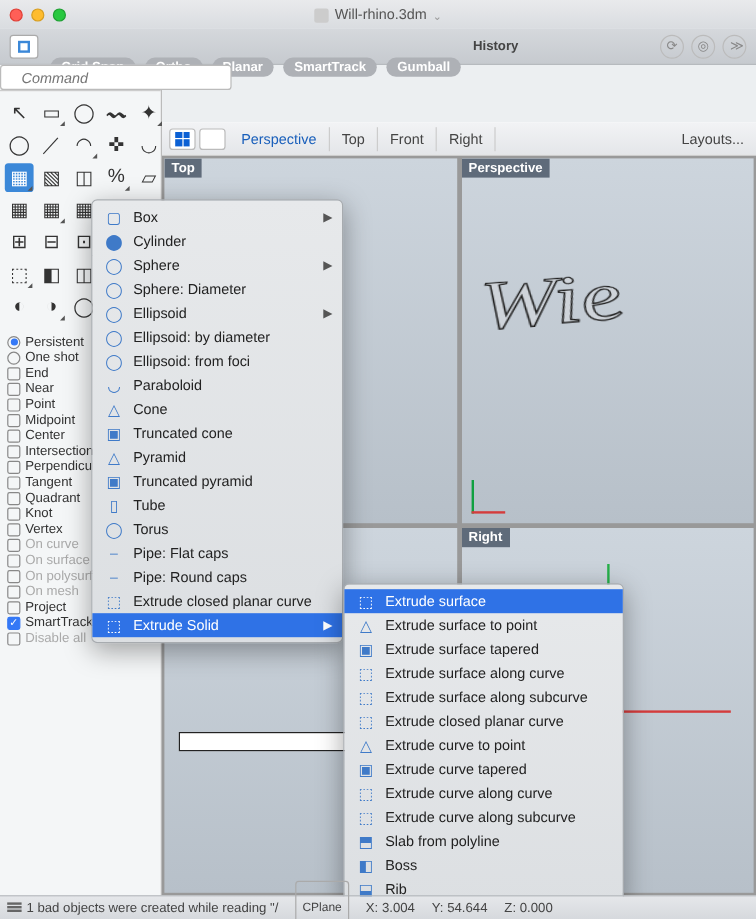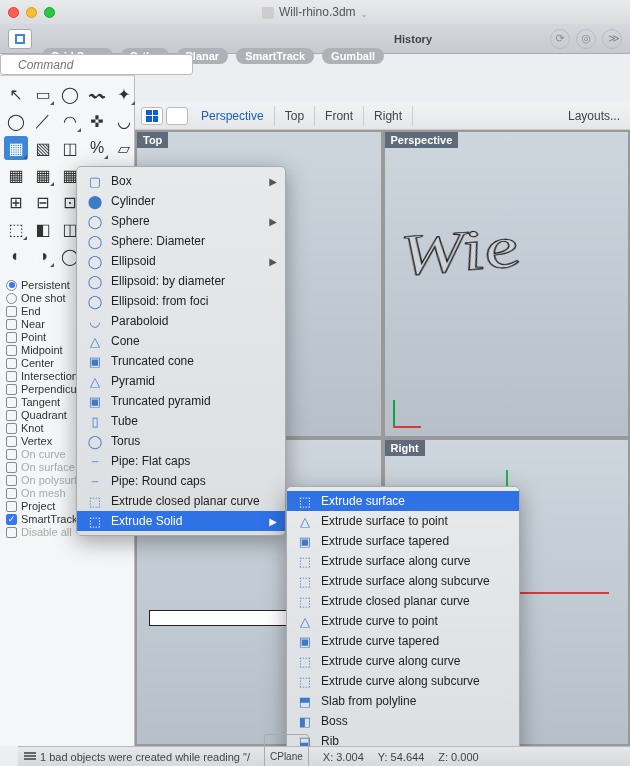--- a/index.html
+++ b/index.html
@@ -65,21 +65,21 @@
   .menu { position:absolute; background:linear-gradient(#e7e9eb,#dcdfe2); border:1px solid #a7abaf; border-radius:5px; box-shadow:0 6px 22px rgba(0,0,0,.35); padding:4px 0;}
   .menu .mi { display:flex; align-items:center; gap:8px; padding:2px 24px 2px 10px; font-size:12px; color:#222; white-space:nowrap; position:relative;}
   .menu .mi .ico { width:16px; height:16px; display:flex;align-items:center;justify-content:center; font-size:13px; color:#3f7ac8;}
   .menu .mi.sel { background:#2f72e6; color:#fff;}
   .menu .mi.sel .ico{color:#fff;}
   .menu .mi .arrow{ position:absolute; right:8px; font-size:10px; color:#555;}
   .menu .mi.sel .arrow{color:#fff;}
   .menu1 { top:166px; left:76px; width:210px;}
   .menu2 { top:486px; left:286px; width:234px;}
   
-  .status { position:absolute; left:18px; right:0; bottom:0; height:20px; background:linear-gradient(#e5e7ea,#d6d9dd); border-top:1px solid #b6babe; display:flex; align-items:center; font-size:11px; color:#444; padding:0 6px; gap:14px;}
+  .status { position:absolute; left:0; right:0; bottom:0; height:20px; background:linear-gradient(#e5e7ea,#d6d9dd); border-top:1px solid #b6babe; display:flex; align-items:center; font-size:11px; color:#444; padding:0 6px; gap:14px;}
   .status .seg{display:flex;align-items:center;gap:4px;}
   .status .hb{ width:12px;height:10px; display:flex;flex-direction:column;gap:1px;}
   .status .hb span{height:2px;background:#666;}
   .status .cp{border:1px solid #aaa;border-radius:3px;padding:16px 5px;font-size:10px;}
 </style>
 </head>
 <body>
 
 <div class="titlebar">
   <div class="lights">

